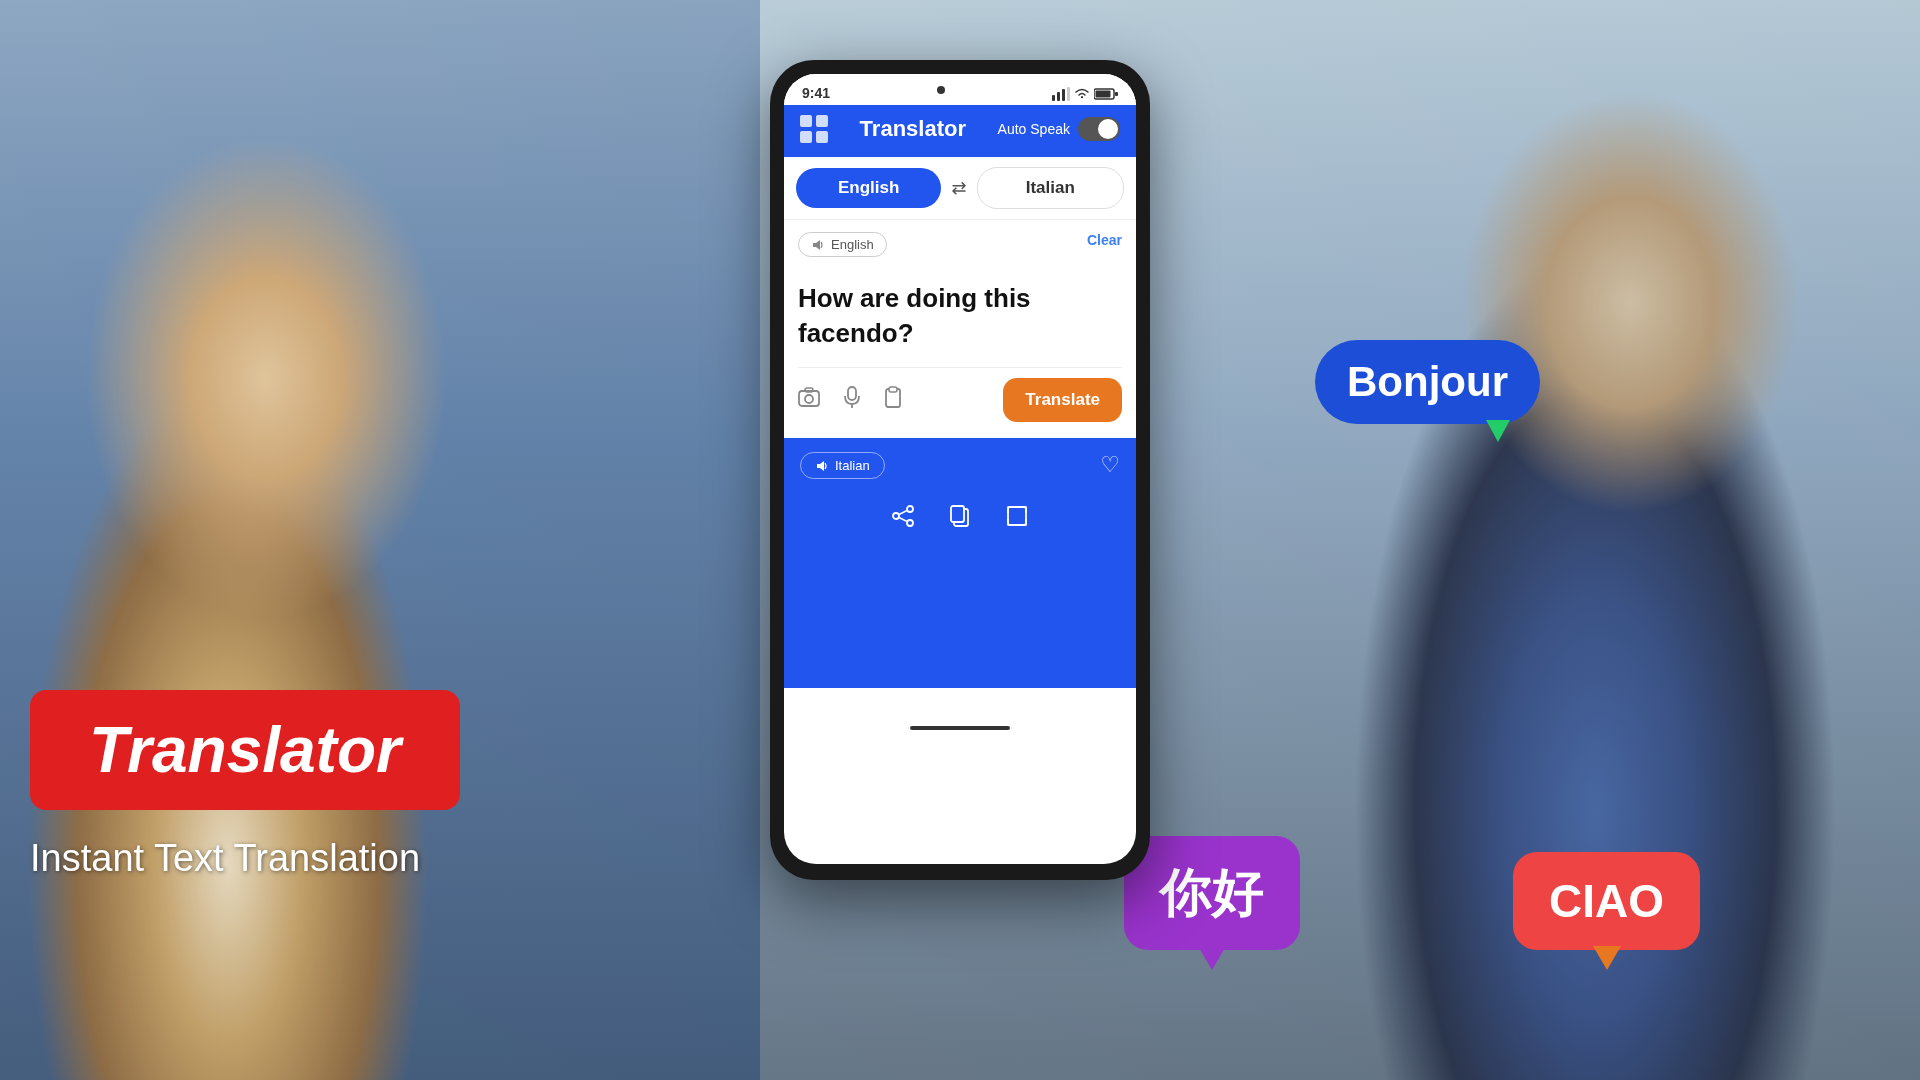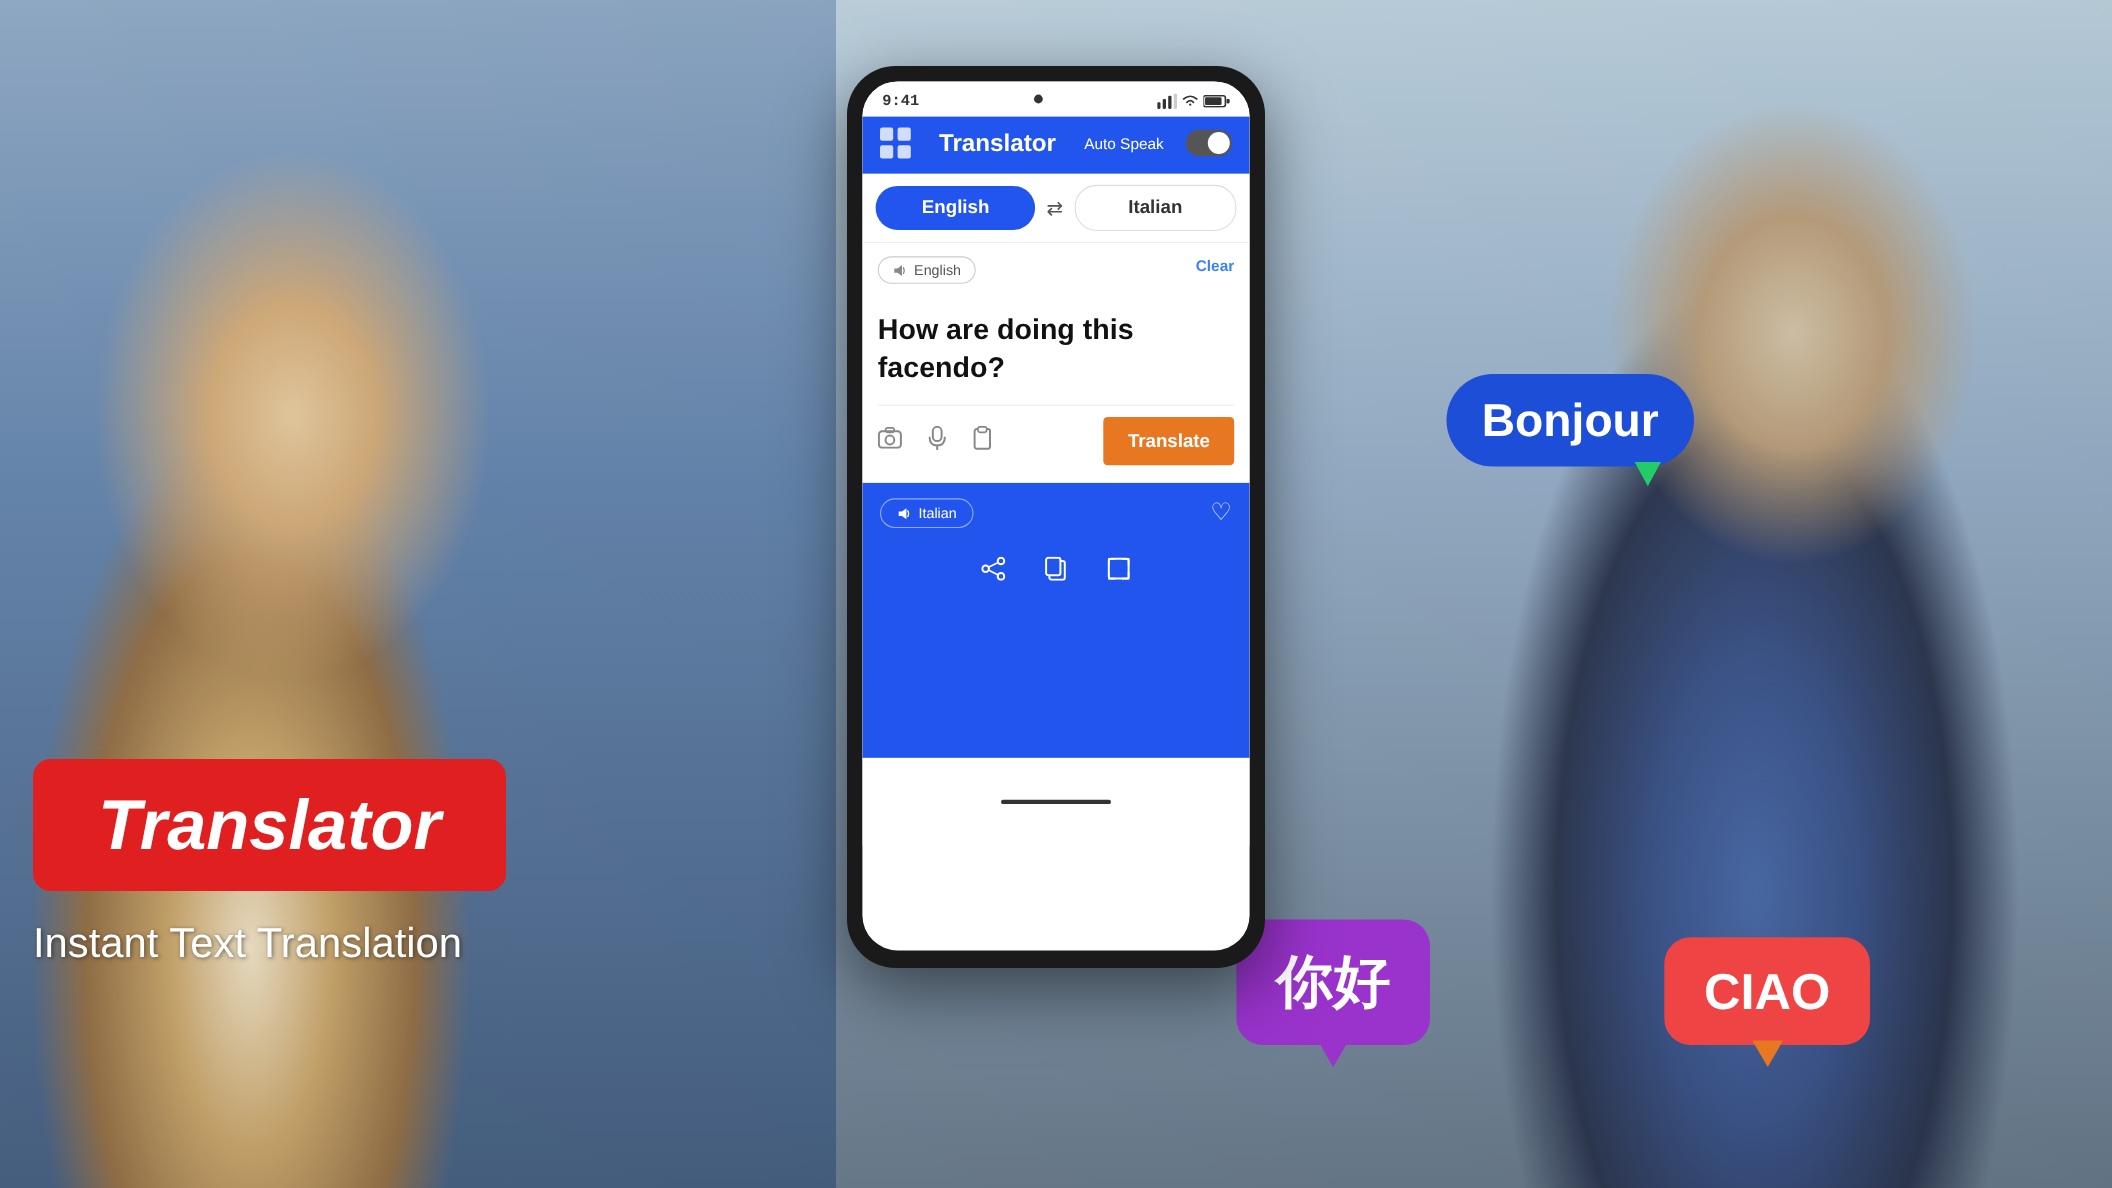--- a/index.html
+++ b/index.html
@@ -157,26 +157,25 @@
       border-radius: 32px;
       overflow: hidden;
       min-height: 790px;
     }
 
     
     .status-bar {
       background: #ffffff;
       padding: 8px 18px 4px;
       display: flex;
-      align-items: center;
+      align-items: flex-end;
       justify-content: space-between;
       font-size: 13px;
       font-weight: 600;
       color: #333;
-      font-family: Liberation Mono, monospace;
     }
     .status-time { font-size: 14px; font-weight: 700; }
     .status-icons { display: flex; gap: 4px; align-items: center; font-size: 12px; }
 
     
     .app-header {
       background: #2255ee;
       padding: 10px 16px 14px;
       display: flex;
       align-items: center;
@@ -195,21 +194,21 @@
       height: 28px;
     }
     .grid-dot {
       width: 12px; height: 12px;
       background: rgba(255,255,255,0.8);
       border-radius: 2px;
     }
     .auto-speak-row {
       display: flex;
       align-items: center;
-      gap: 20px;
+      gap: 8px;
     }
     .auto-speak-label {
       color: white;
       font-size: 14px;
     }
     .toggle {
       width: 42px;
       height: 24px;
       background: #555;
       border-radius: 12px;
@@ -297,21 +296,21 @@
     .action-icons {
       display: flex;
       gap: 24px;
       align-items: center;
     }
     .action-icon { font-size: 22px; color: #888; cursor: pointer; }
     .translate-btn {
       background: #e87722;
       color: white;
       border: none;
-      border-radius: 4px;
+      border-radius: 14px;
       padding: 12px 22px;
       font-size: 17px;
       font-weight: 700;
       cursor: pointer;
     }
 
     
     .result-section {
       background: #2255ee;
       padding: 14px 16px;

